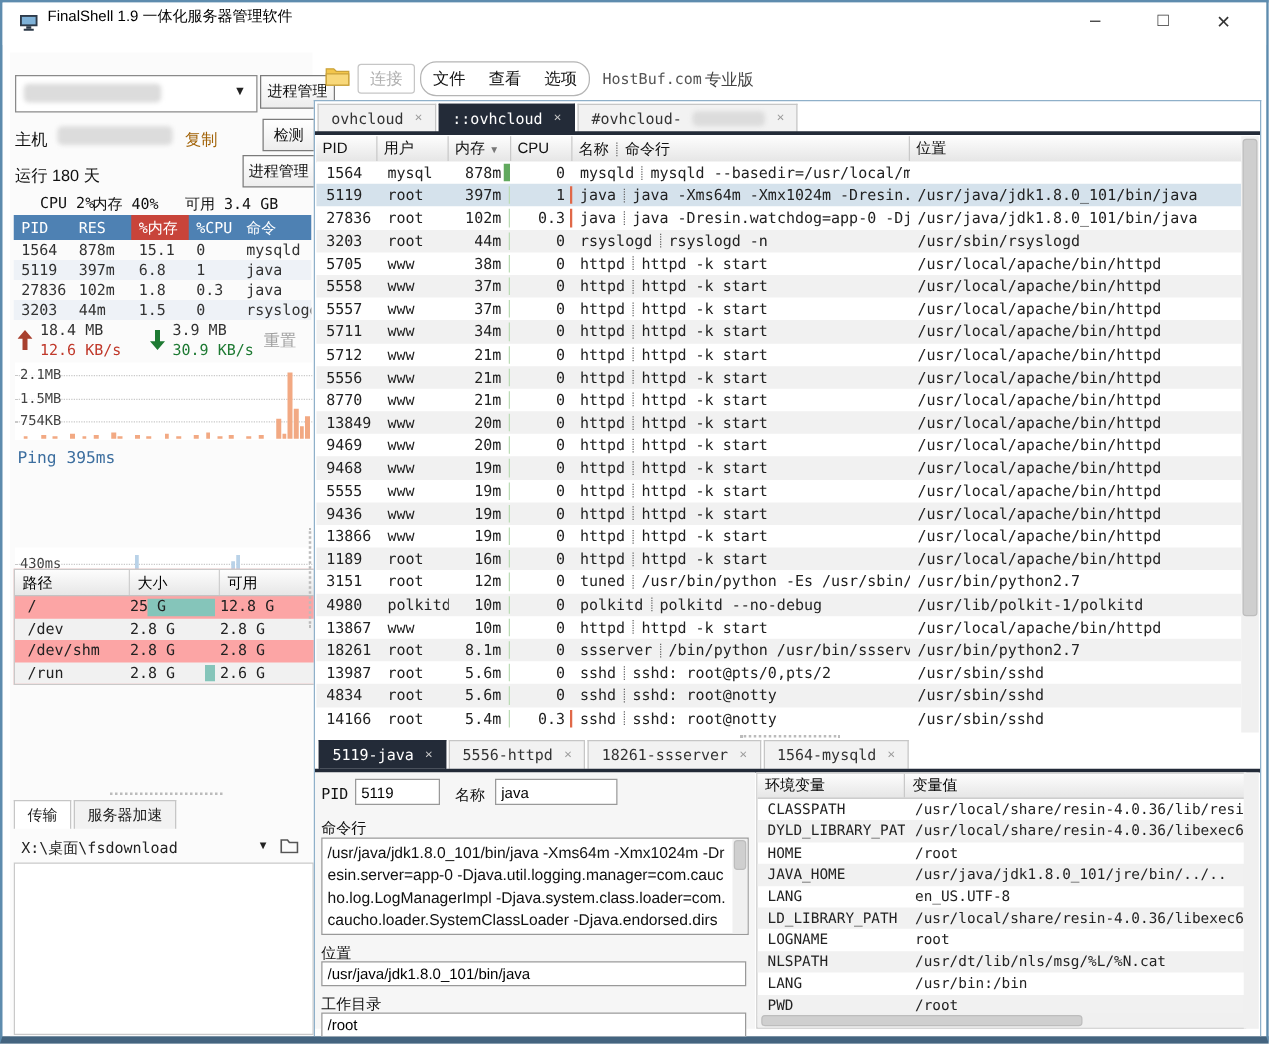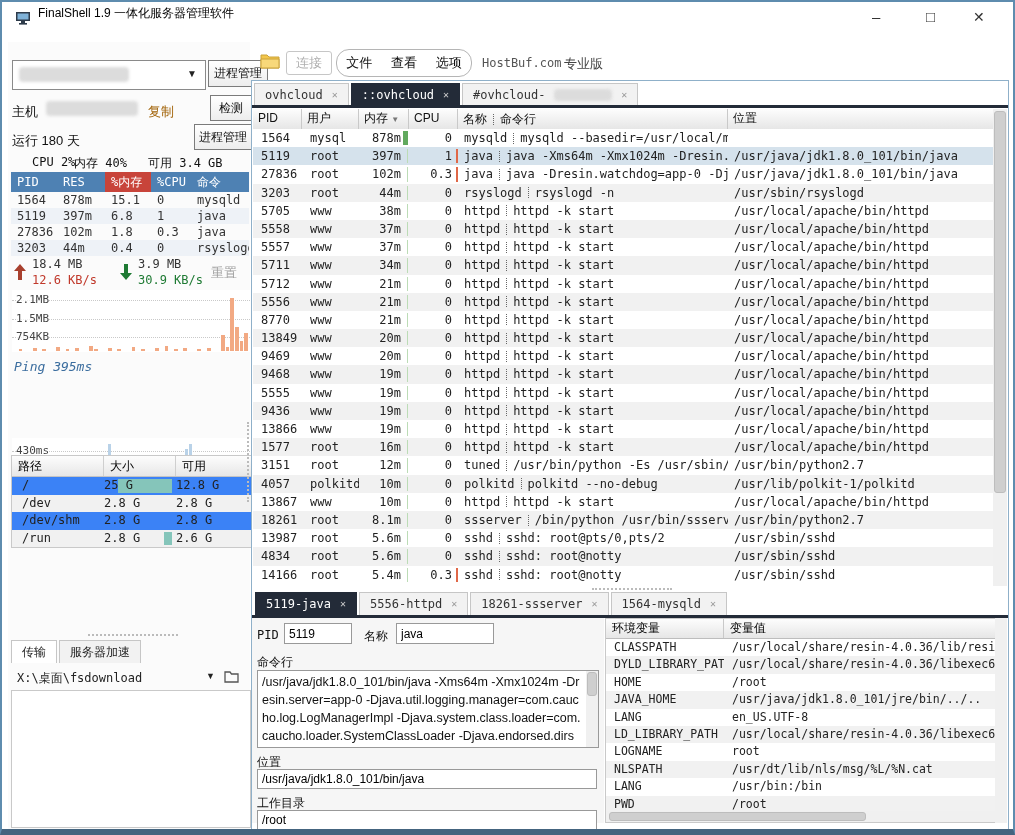--- a/index.html
+++ b/index.html
@@ -132,21 +132,21 @@
           <div class="mrow">
             <span>27836</span>
             <span>102m</span>
             <span>1.8</span>
             <span>0.3</span>
             <span>java</span>
           </div>
           <div class="mrow">
             <span>3203</span>
             <span>44m</span>
-            <span>0.4</span>
+            <span>1.5</span>
             <span>0</span>
             <span>rsyslogd</span>
           </div>
         </div>
     </div>
 
     <svg class="abs" style="left:6px;top:222px;" width="12" height="16" viewBox="0 0 12 16">
         <path d="M6 0 L12 7 L8 7 L8 16 L4 16 L4 7 L0 7 Z" fill="#a8402e"></path>
       </svg>
     <span class="abs mono" style="left:24px;top:215px;font-size:12px;color:#333;">18.4 MB</span>
@@ -212,21 +212,21 @@
           <i style="height: 0%;"></i>
           <i style="height: 30%;"></i>
           <i style="height: 8%;"></i>
           <i style="height: 100%;"></i>
           <i style="height: 46%;"></i>
           <i style="height: 19%;"></i>
           <i style="height: 34%;"></i>
         </div>
     </div>
 
-    <span class="abs mono" style="left:6px;top:317px;font-size:13px;color:#3c6e9f;font-style:italic;">Ping 395ms</span>
+    <span class="abs mono" style="left:6px;top:317px;font-size:13px;color:#3c6e9f;">Ping 395ms</span>
     <div class="graph abs" style="left:4px;top:334px;width:238px;height:72px;">
       <div class="gline" style="top:13px;"></div>
         <div class="gline" style="top:40px;"></div>
         <div class="gline" style="top:64px;"></div>
       <span class="glabel" style="top:6px;">430ms</span>
       <span class="glabel" style="top:33px;">412.5ms</span>
       <span class="glabel" style="top:57px;">395ms</span>
       <div class="bars ping" id="ping-bars" style="top:6px;">
           <i style="height: 0%;"></i>
           <i style="height: 0%;"></i>
@@ -279,21 +279,21 @@
           <i style="height: 24%;"></i>
           <i style="height: 30%;"></i>
           <i style="height: 20%;"></i>
           <i style="height: 28%;"></i>
           <i style="height: 34%;"></i>
           <i style="height: 22%;"></i>
           <i style="height: 30%;"></i>
         </div>
     </div>
 
-    <div class="abs mono" style="left:3px;top:413px;width:240px;border:1px solid #c9c9c9;background:#3b82f6;">
+    <div class="abs mono" style="left:3px;top:413px;width:240px;border:1px solid #c9c9c9;background:#fca5a5;">
       <div class="dhead">
         <span>路径</span>
         <span>大小</span>
         <span>可用</span>
       </div>
       <div id="disk-rows">
           <div class="drow">
             <span class="p">/</span>
             <span class="n"><i class="teal" style="left: 14px; right: 4px;"></i><b>25 G</b></span>
             <span class="n"><b>12.8 G</b></span>
@@ -573,21 +573,21 @@
         <span class="c-mem">19m<i class="f"></i></span>
         <span class="c-cpu">0</span>
         <div class="c-nc">
           <span>httpd</span>
           <span class="sep"></span>
           <span>httpd  -k start</span>
         </div>
         <span class="c-loc">/usr/local/apache/bin/httpd</span>
       </div>
       <div class="prow">
-        <span class="c-pid">1577</span>
+        <span class="c-pid">1189</span>
         <span class="c-user">root</span>
         <span class="c-mem">16m<i class="f"></i></span>
         <span class="c-cpu">0</span>
         <div class="c-nc">
           <span>httpd</span>
           <span class="sep"></span>
           <span>httpd  -k start</span>
         </div>
         <span class="c-loc">/usr/local/apache/bin/httpd</span>
       </div>
@@ -597,21 +597,21 @@
         <span class="c-mem">12m<i class="f"></i></span>
         <span class="c-cpu">0</span>
         <div class="c-nc">
           <span>tuned</span>
           <span class="sep"></span>
           <span>/usr/bin/python -Es /usr/sbin/tu...</span>
         </div>
         <span class="c-loc">/usr/bin/python2.7</span>
       </div>
       <div class="prow">
-        <span class="c-pid">4057</span>
+        <span class="c-pid">4980</span>
         <span class="c-user">polkitd</span>
         <span class="c-mem">10m<i class="f"></i></span>
         <span class="c-cpu">0</span>
         <div class="c-nc">
           <span>polkitd</span>
           <span class="sep"></span>
           <span>polkitd  --no-debug</span>
         </div>
         <span class="c-loc">/usr/lib/polkit-1/polkitd</span>
       </div>

